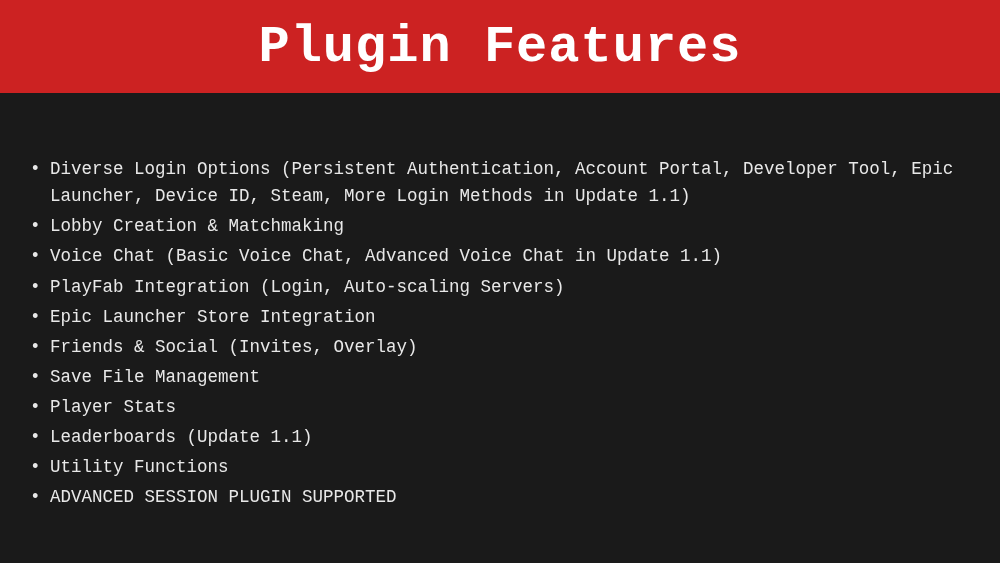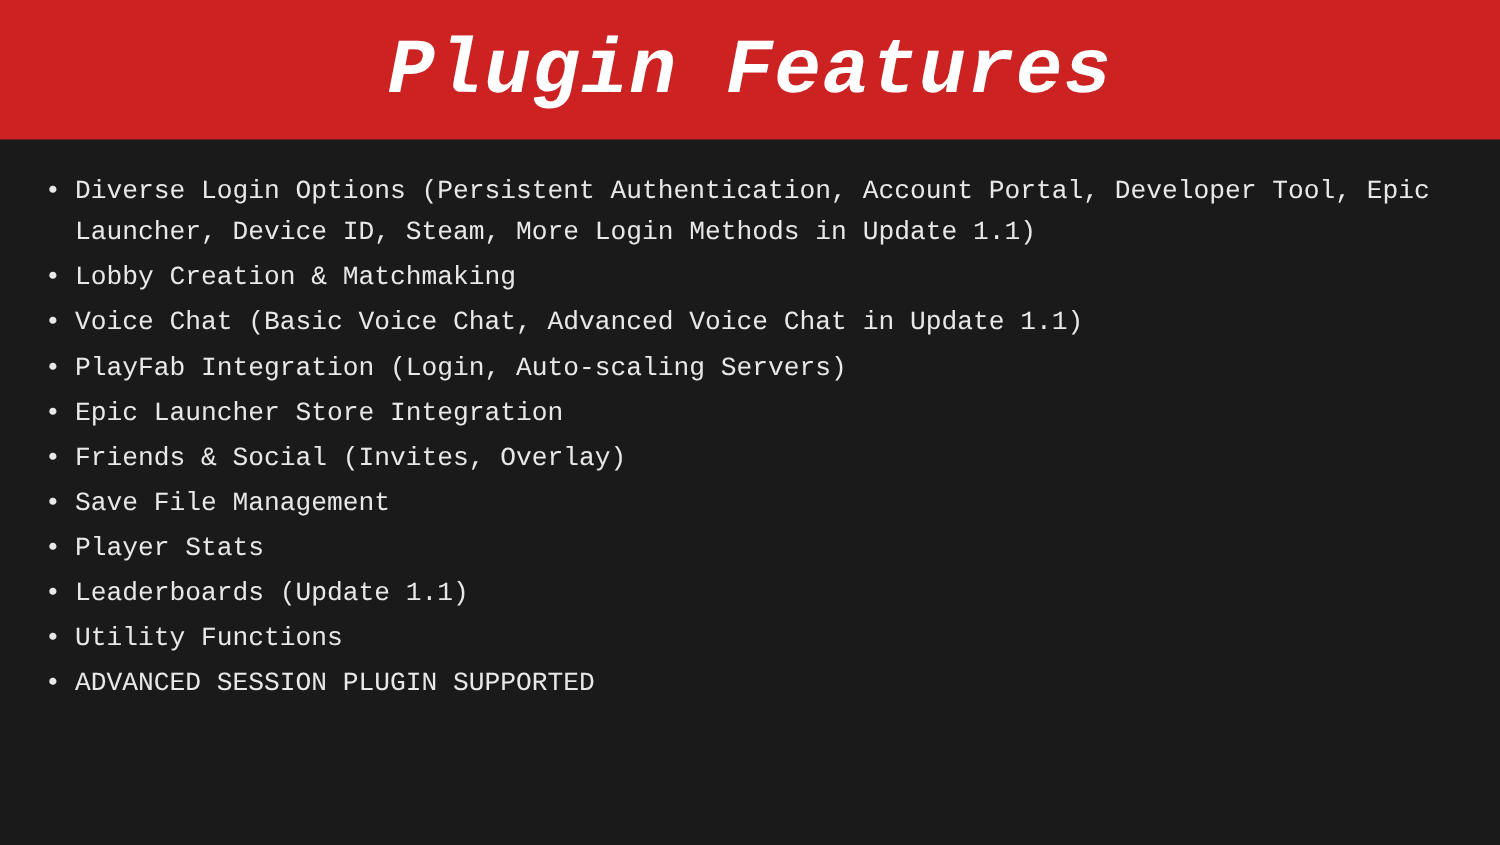--- a/index.html
+++ b/index.html
@@ -14,33 +14,33 @@
       background-color: #1a1a1a;
       font-family: 'Courier New', Courier, monospace;
       overflow: hidden;
     }
 
     .header {
       background-color: #cc2222;
       width: 100%;
       padding: 18px 20px 16px;
       text-align: center;
-      font-style: italic;
     }
 
     .header-title {
       color: #ffffff;
       font-size: 52px;
       font-weight: 900;
       font-family: 'Courier New', Courier, monospace;
       letter-spacing: 1px;
     }
 
     .content {
       padding: 22px 30px 20px 30px;
+      margin-top: 41px;
     }
 
     .feature-list {
       list-style: none;
       padding: 0;
     }
 
     .feature-list li {
       color: #e8e8e8;
       font-size: 17.5px;

